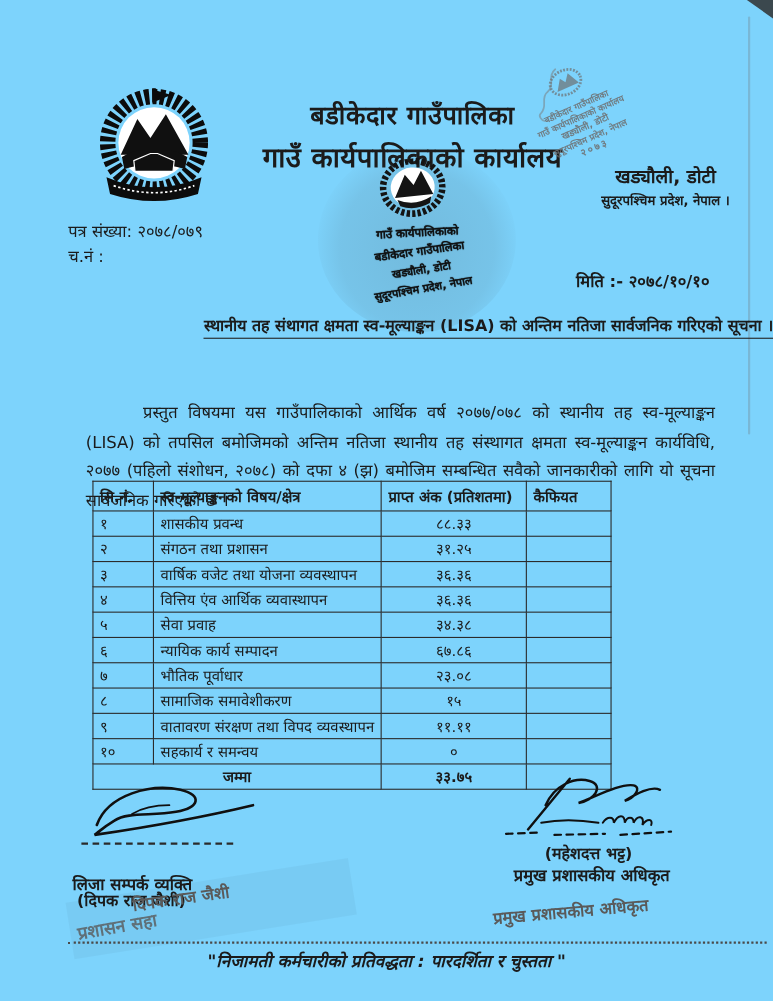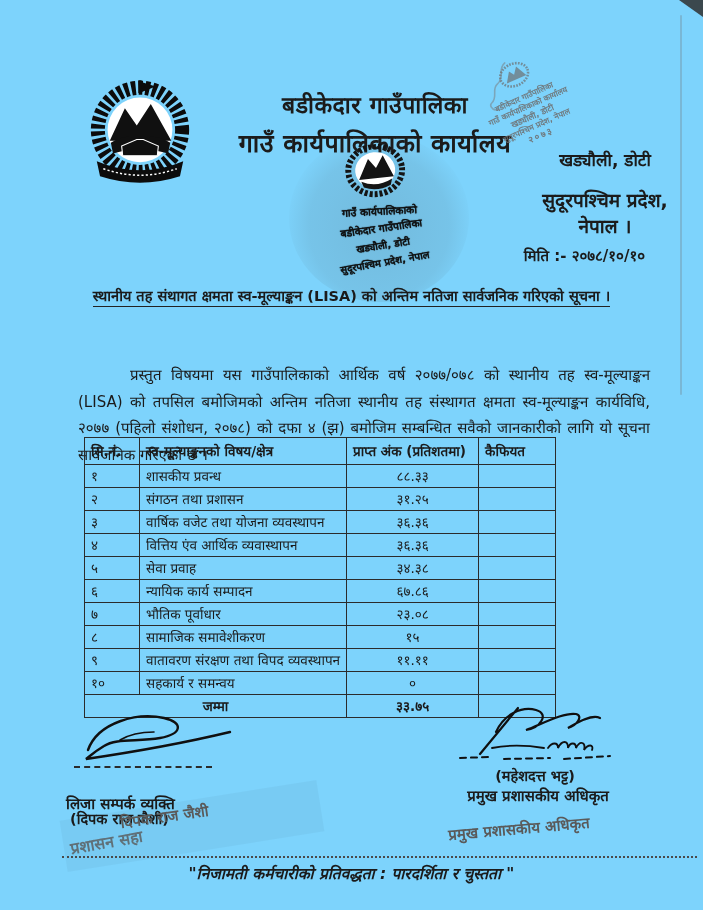--- a/index.html
+++ b/index.html
@@ -25,38 +25,38 @@
     font-weight:bold; line-height:1.25;
   }
   .round-stamp .rs-emblem{width:34px; height:30px; margin:0 auto; opacity:.8;}
   .rs-l1{font-size:8px;}
   .rs-l2{font-size:8px;}
   .rs-l3{font-size:8.5px;}
   .rs-l4{font-size:8px;}
   .rs-l5{font-size:9px; letter-spacing:2px;}
   .address-block{position:absolute; left:520px; top:148px; width:170px; text-align:center;}
   .addr-1{font-size:17px; font-weight:bold;}
-  .addr-2{font-size:19px; font-weight:bold; margin-top:16px;}
+  .addr-2{font-size:12px; font-weight:bold; margin-top:2px;}
   .ref-block{position:absolute; left:62px; top:199px; font-size:15px; line-height:23px;}
   
   .center-stamp{position:absolute; left:297px; top:142px; width:164px; height:152px;}
   .cs-smudge{position:absolute; inset:-8px;
     background:radial-gradient(ellipse at 50% 55%, rgba(60,60,60,.16) 0%, rgba(60,60,60,.10) 55%, rgba(60,60,60,0) 75%);
     border-radius:50%;}
   .cs-body{position:absolute; left:12px; top:2px; width:140px; text-align:center; transform:rotate(-6deg);}
   .cs-emblem{width:60px; height:54px; margin:0 auto;}
   .cs-line{font-weight:bold; color:rgba(15,15,15,.92); text-shadow:0 0 1px rgba(0,0,0,.8);
     white-space:nowrap; overflow:hidden;}
   .cs-t1{font-size:10.5px; transform:rotate(3deg); margin-top:2px;}
   .cs-t2{font-size:10.5px; transform:rotate(-2deg); margin-top:3px;}
   .cs-t3{font-size:10px; transform:rotate(-3deg); margin-top:3px;}
   .cs-t4{font-size:10px; transform:rotate(-4deg); margin-top:3px;}
   .date-line{position:absolute; right:58px; top:245px; font-size:15px; font-weight:bold;}
   
-  .subject-wrap{position:absolute; left:0; top:285px; width:703px; text-align:center;}
+  .subject-wrap{position:absolute; left:0; top:285px; width:703px; text-align:right;}
   .subject{font-size:14.5px; font-weight:bold; border-bottom:1.6px solid #222; padding-bottom:2px;}
   .body-par{position:absolute; left:78px; top:362px; width:572px; font-size:15px;
     line-height:26.5px; text-align:justify; text-indent:52px;}
   
   .score-table{position:absolute; left:84px; top:437px; border-collapse:collapse;
     font-size:13.5px; table-layout:fixed;}
   .score-table td,.score-table th{border:1.5px solid #2b2b2b; padding:1px 6px; height:20px;
     overflow:hidden; white-space:nowrap;}
   .score-table th{font-weight:bold; text-align:left; height:24px;}
   .c-sn{text-align:left; padding-left:12px;}
@@ -116,20 +116,24 @@
     <div class="rs-l3">खड्यौली, डोटी</div>
     <div class="rs-l4">सुदूरपश्चिम प्रदेश, नेपाल</div>
     <div class="rs-l5">२०७३</div>
   </div>
 
   <div class="address-block">
     <div class="addr-1">खड्यौली, डोटी</div>
     <div class="addr-2">सुदूरपश्चिम प्रदेश, नेपाल ।</div>
   </div>
 
+  <div class="ref-block">
+    <div>पत्र संख्या: २०७८/०७९</div>
+    <div>च.नं :</div>
+  </div>
 
   <div class="center-stamp">
     <div class="cs-smudge"></div>
     <div class="cs-body">
       <svg class="cs-emblem" viewBox="0 0 60 54">
         <ellipse cx="30" cy="26" rx="27" ry="24" fill="none" stroke="#141414" stroke-width="6" stroke-dasharray="3 2"></ellipse>
         <ellipse cx="30" cy="26" rx="20" ry="18" fill="#ffffff"></ellipse>
         <path d="M13,34 L24,14 L31,24 L39,12 L48,34 Z" fill="#141414"></path>
         <path d="M15,36 Q30,44 46,36 L44,42 Q30,48 17,42 Z" fill="#141414"></path>
       </svg>

